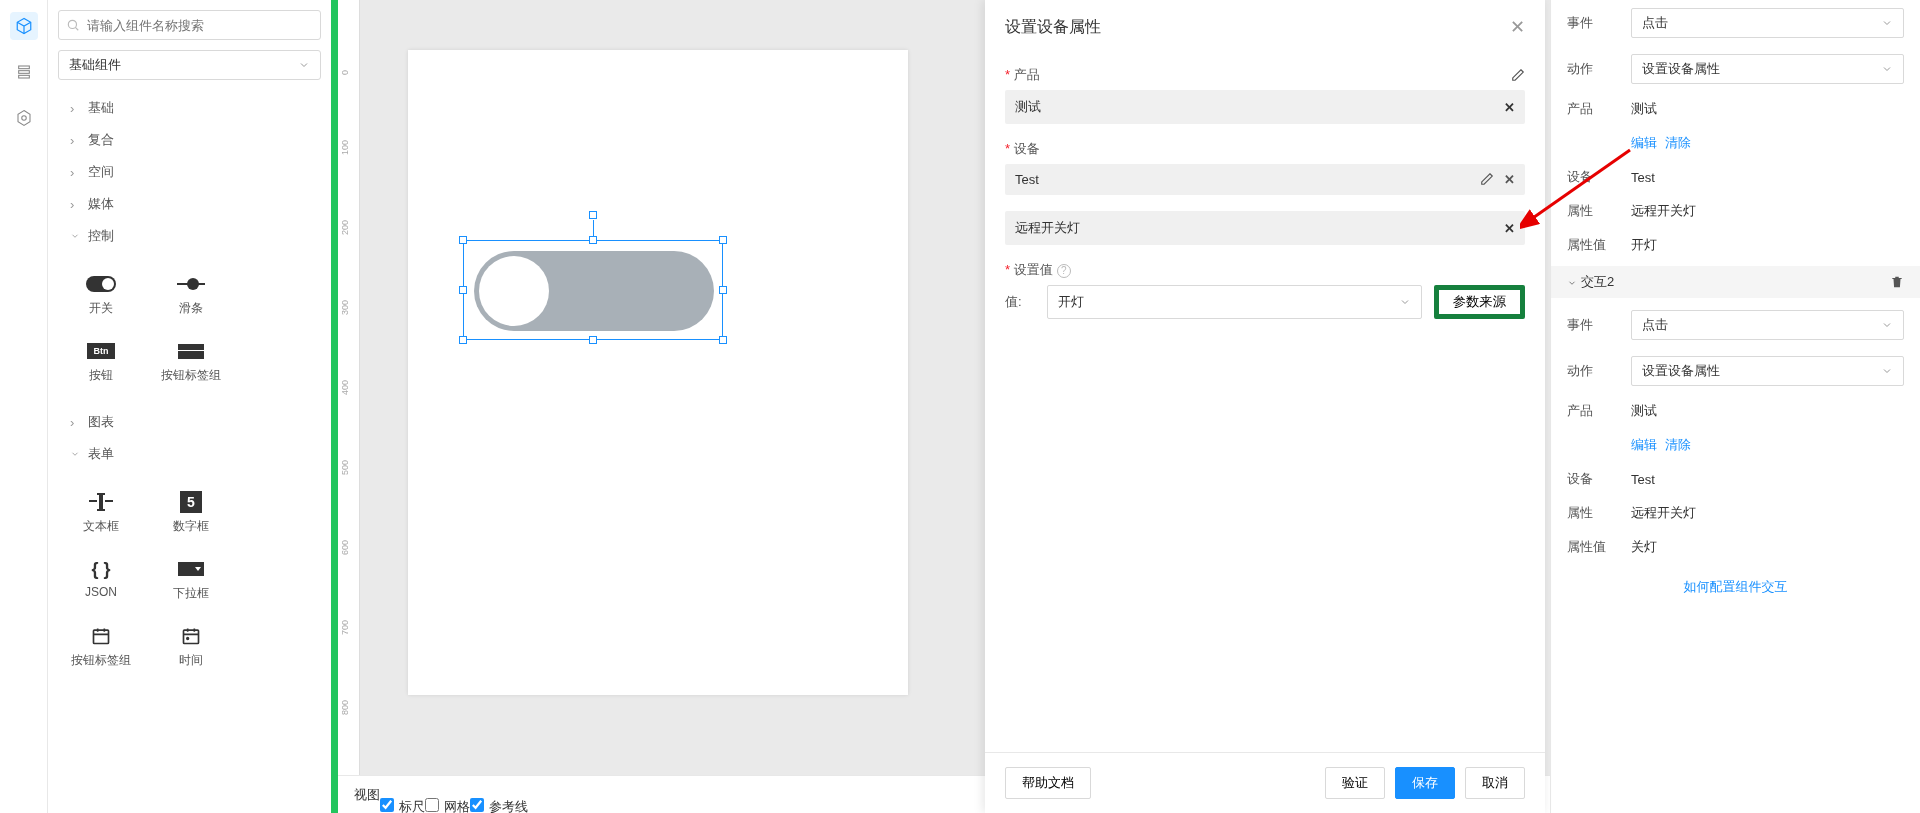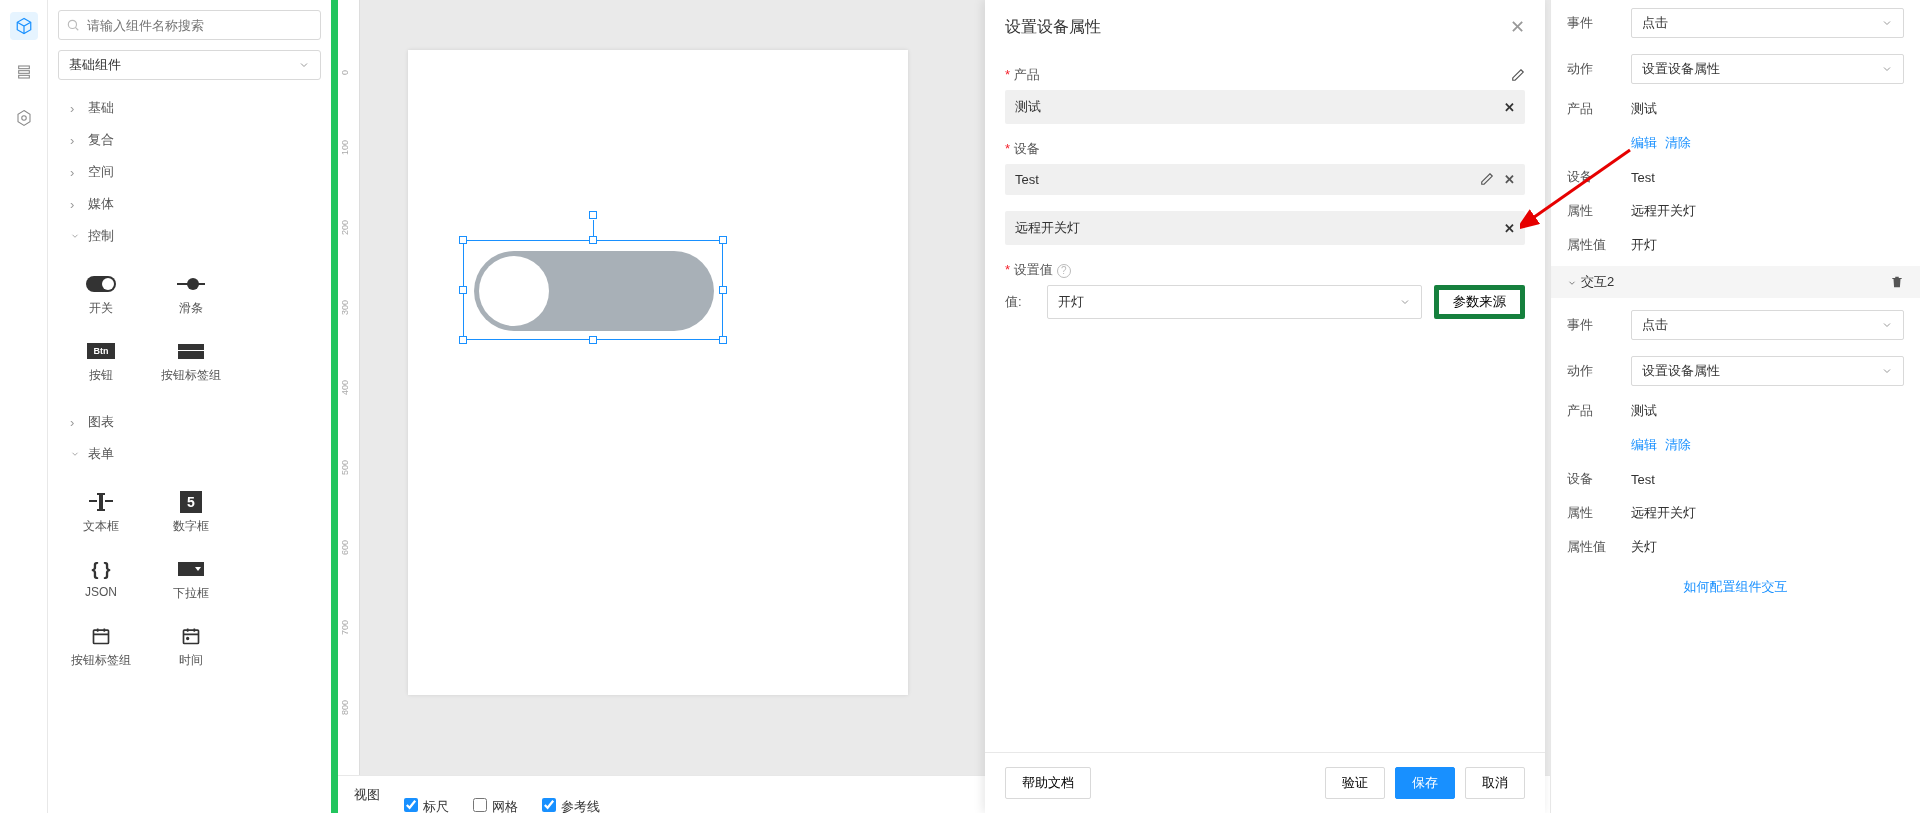--- a/index.html
+++ b/index.html
@@ -35,21 +35,21 @@
 .wsel { position: absolute; left: 55px; top: 190px; width: 260px; height: 100px; border: 1px solid #1890ff; }
 .wsel .h { position: absolute; width: 8px; height: 8px; background: #fff; border: 1px solid #1890ff; }
 .wsel .h.tl { left: -5px; top: -5px; } .wsel .h.tm { left: 50%; top: -5px; margin-left: -4px; }
 .wsel .h.tr { right: -5px; top: -5px; } .wsel .h.ml { left: -5px; top: 50%; margin-top: -4px; }
 .wsel .h.mr { right: -5px; top: 50%; margin-top: -4px; } .wsel .h.bl { left: -5px; bottom: -5px; }
 .wsel .h.bm { left: 50%; bottom: -5px; margin-left: -4px; } .wsel .h.br { right: -5px; bottom: -5px; }
 .wsel .rot { position: absolute; left: 50%; top: -30px; width: 8px; height: 8px; margin-left: -4px; background: #fff; border: 1px solid #1890ff; }
 .wsel .rot::after { content: ""; position: absolute; left: 3px; top: 8px; width: 1px; height: 17px; background: #1890ff; }
 .switch-shape { position: absolute; left: 10px; top: 10px; width: 240px; height: 80px; background: #a8b0b7; border-radius: 50px; }
 .switch-shape::before { content: ""; position: absolute; left: 5px; top: 5px; width: 70px; height: 70px; background: #fff; border-radius: 50%; }
-.canvas-footer { position: absolute; left: 0; right: 0; bottom: 0; height: 38px; background: #fff; border-top: 1px solid #e8e8e8; display: flex; align-items: center; padding: 0 16px; gap: 24px; font-size: 13px; }
+.canvas-footer { position: absolute; left: 0; right: 0; bottom: 0; height: 38px; background: #fff; border-top: 1px solid #e8e8e8; display: flex; align-items: center; padding: 0 16px; font-size: 13px; }
 .chk { display: flex; align-items: flex-start; gap: 5px; margin-top: 24px; }
 .chk input { width: 14px; height: 14px; accent-color: #1890ff; }
 .cf-right { margin-left: auto; color: #666; }
 
 
 .modal { position: absolute; left: 985px; top: 0; width: 560px; bottom: 0; background: #fff; box-shadow: -2px 0 10px rgba(0,0,0,.1); display: flex; flex-direction: column; z-index: 5; }
 .modal-h { display: flex; align-items: center; justify-content: space-between; padding: 16px 20px; font-size: 16px; }
 .modal-b { flex: 1; overflow-y: auto; padding: 12px 20px; }
 .fld { margin-bottom: 16px; }
 .fld-label { display: flex; align-items: center; justify-content: space-between; margin-bottom: 6px; color: #555; }

